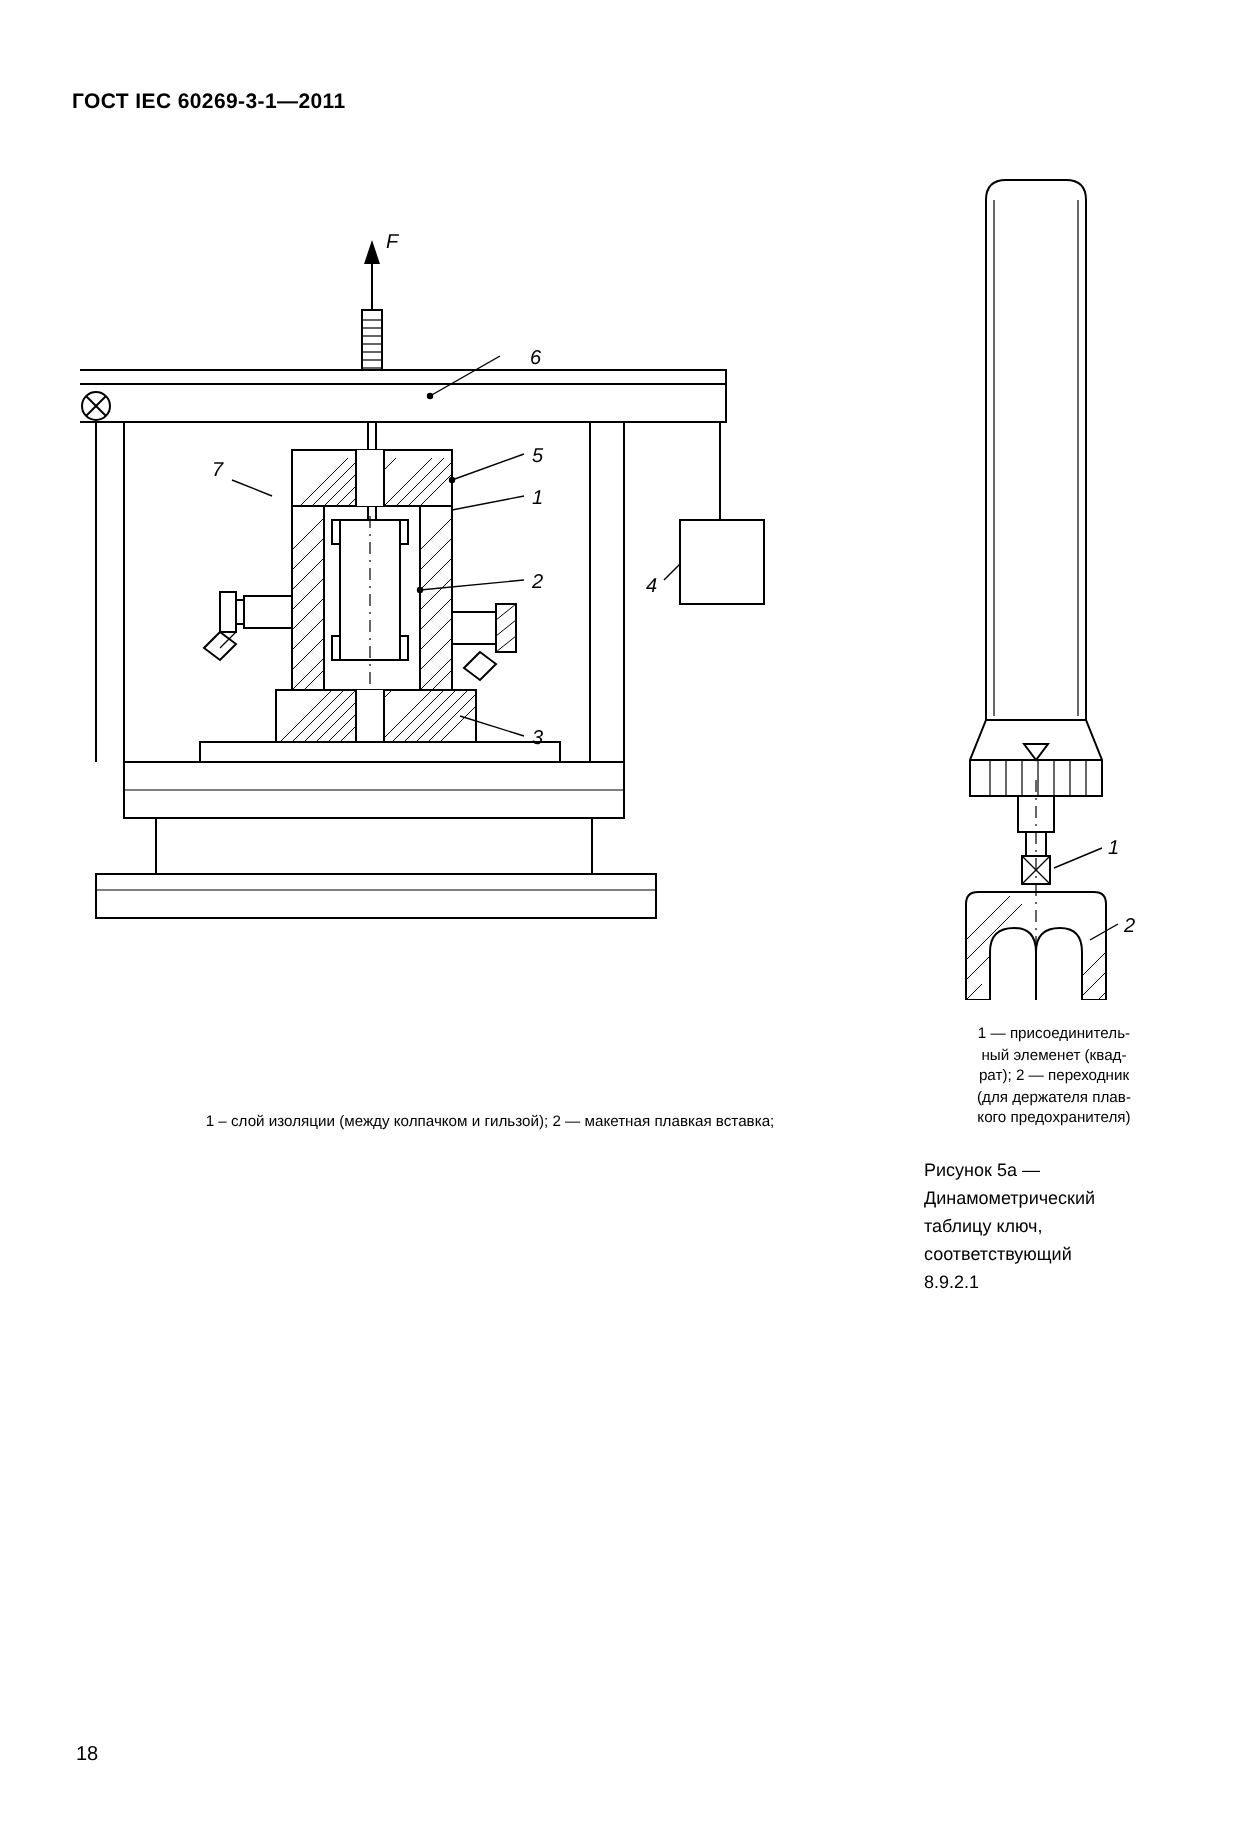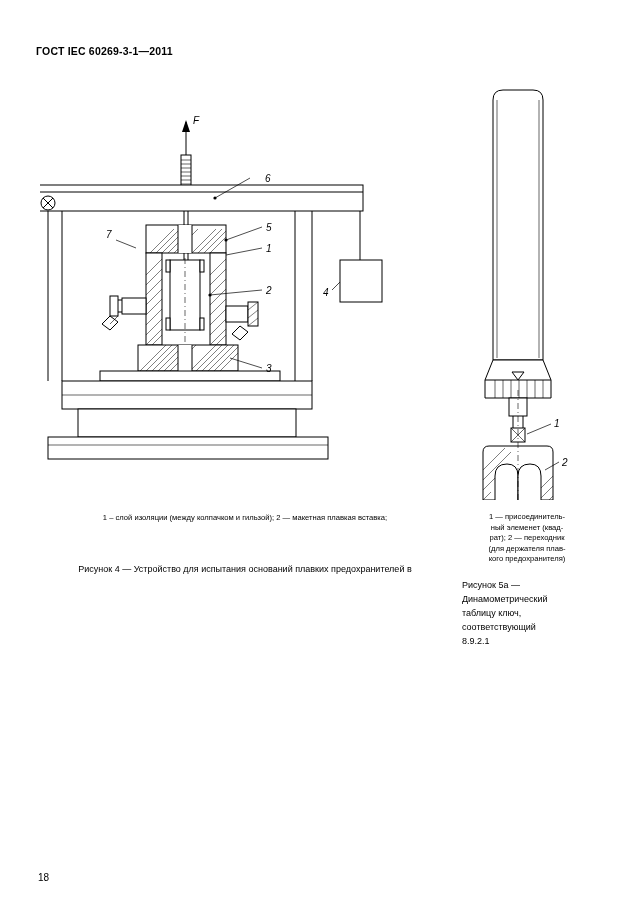--- a/index.html
+++ b/index.html
@@ -49,20 +49,21 @@
     left: 55px;
     top: 512px;
     width: 380px;
     font-size: 7.6px;
     line-height: 12px;
     text-align: center;
   }
   .fig4-caption-items .ln {
     display: block;
     white-space: nowrap;
+    margin-top: 43px;
   }
   .fig4-title {
     position: absolute;
     left: 55px;
     top: 562px;
     width: 380px;
     font-size: 9px;
     line-height: 14px;
     text-align: center;
   }
@@ -256,21 +257,20 @@
         <text x="283" y="196">4</text>
       </g>
     </svg>
   </div>
 
   <div class="fig4-caption-items">
     <span class="ln">1  –   слой   изоляции   (между колпачком и гильзой);   2 — макетная плавкая вставка;</span>
   </div>
 
   <div class="fig4-title">
-    <div>Рисунок 4 — Устройство для испытания оснований плавких предохранителей в</div>
   </div>
 
   <div class="fig5-wrap">
     <svg width="140" height="420" viewBox="0 0 140 420">
       <g fill="none" stroke="#000" stroke-width="1">
 
         <path d="M38 20 q0 -10 10 -10 L78 10 q10 0 10 10 L88 280 L38 280 Z" fill="#fff"></path>
         <line x1="42" y1="20" x2="42" y2="278" stroke-width="0.6"></line>
         <line x1="84" y1="20" x2="84" y2="278" stroke-width="0.6"></line>
 

